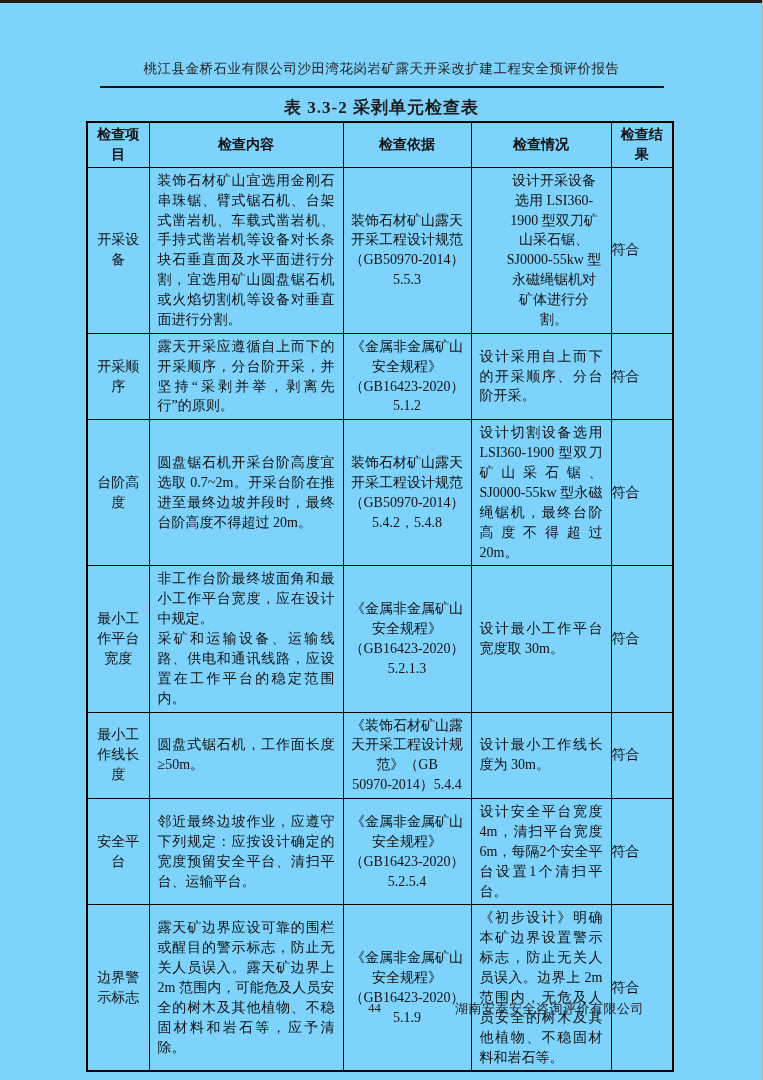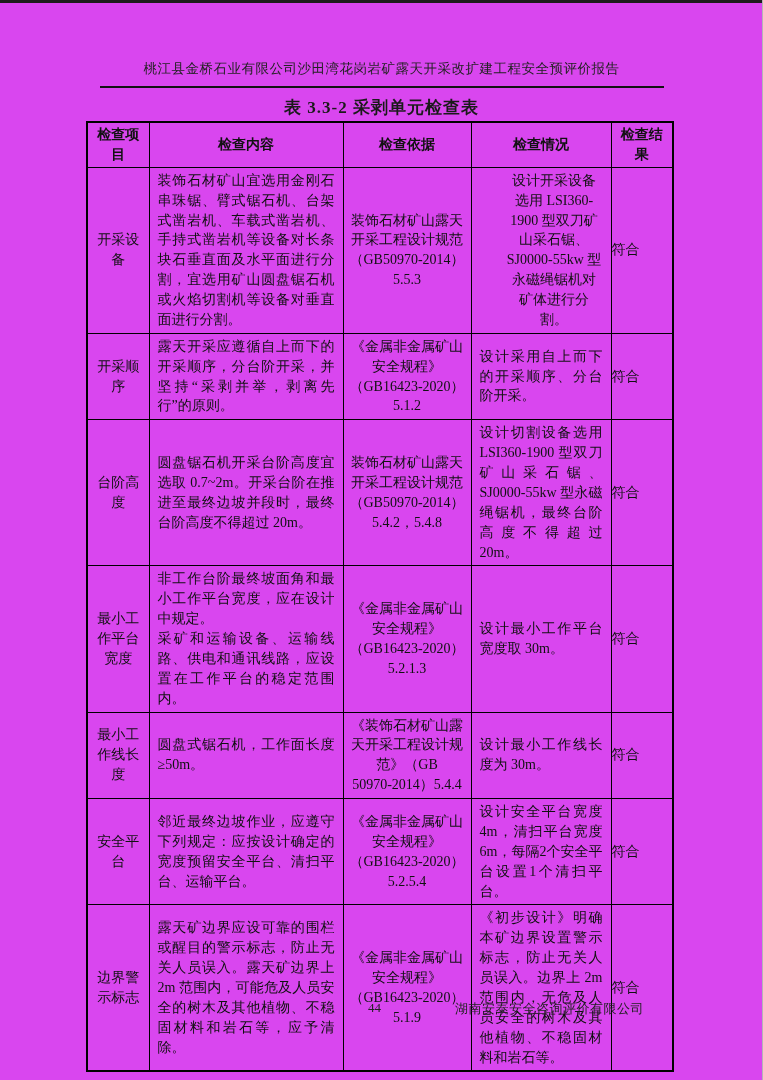--- a/index.html
+++ b/index.html
@@ -2,21 +2,21 @@
 <html><head>
 <meta charset="utf-8">
 <style>
   * { margin: 0; padding: 0; box-sizing: border-box; }
   html, body { background: #e8e8e8; }
   .page {
     position: relative;
     width: 763px;
     height: 1080px;
     margin: 0 auto;
-    background: #d946ef;
+    background: #7dd3fc;
     font-family: "Liberation Serif", "DejaVu Serif", serif;
     color: #1a1a1a;
     overflow: hidden;
   }
   .top-strip {
     position: absolute;
     top: 0; left: 0;
     width: 100%; height: 3px;
     background: #1c1c1c;
   }

